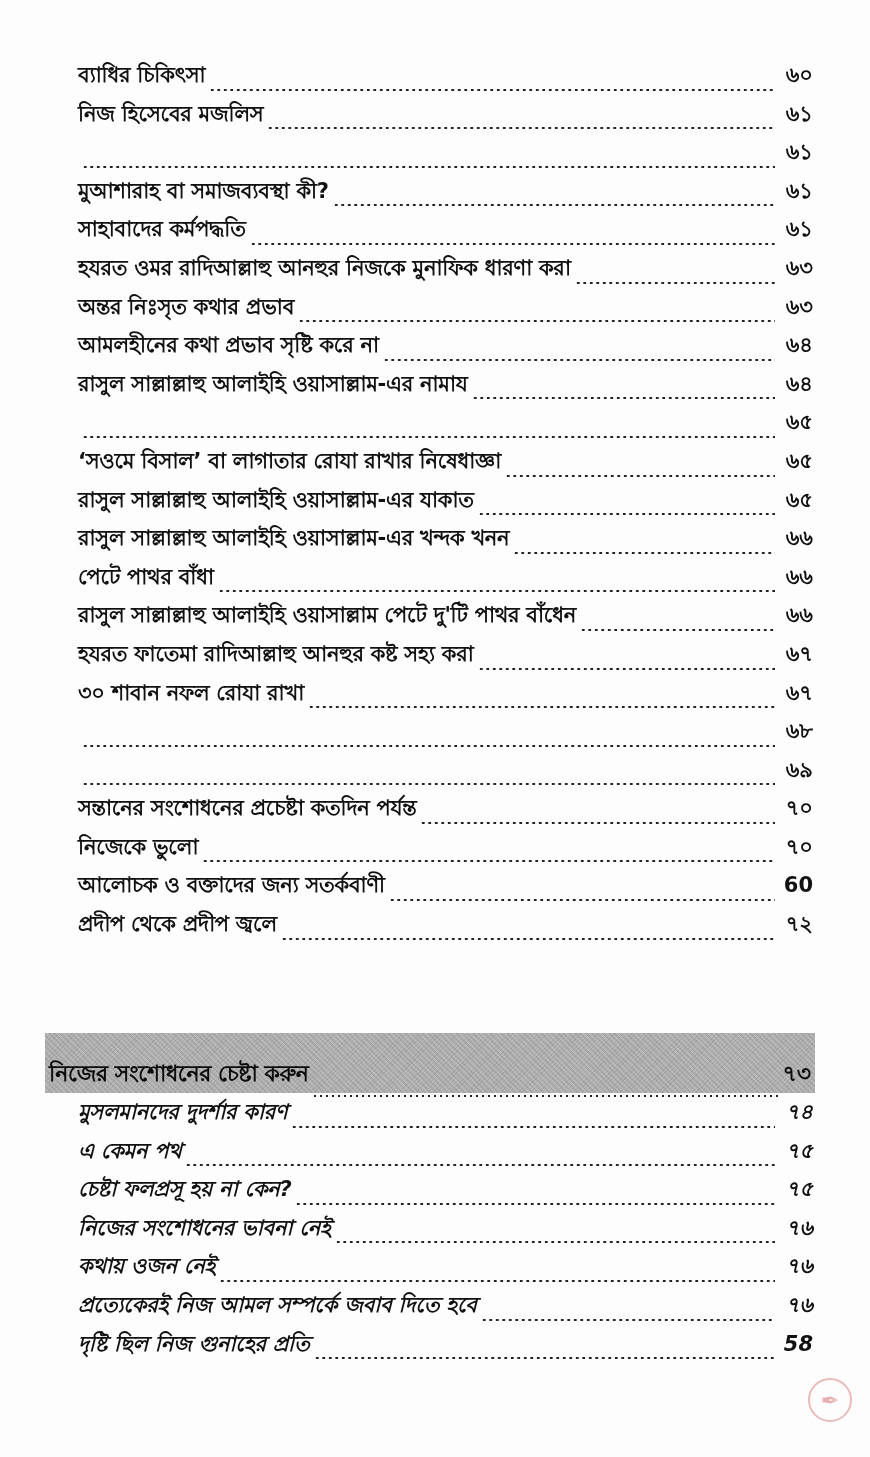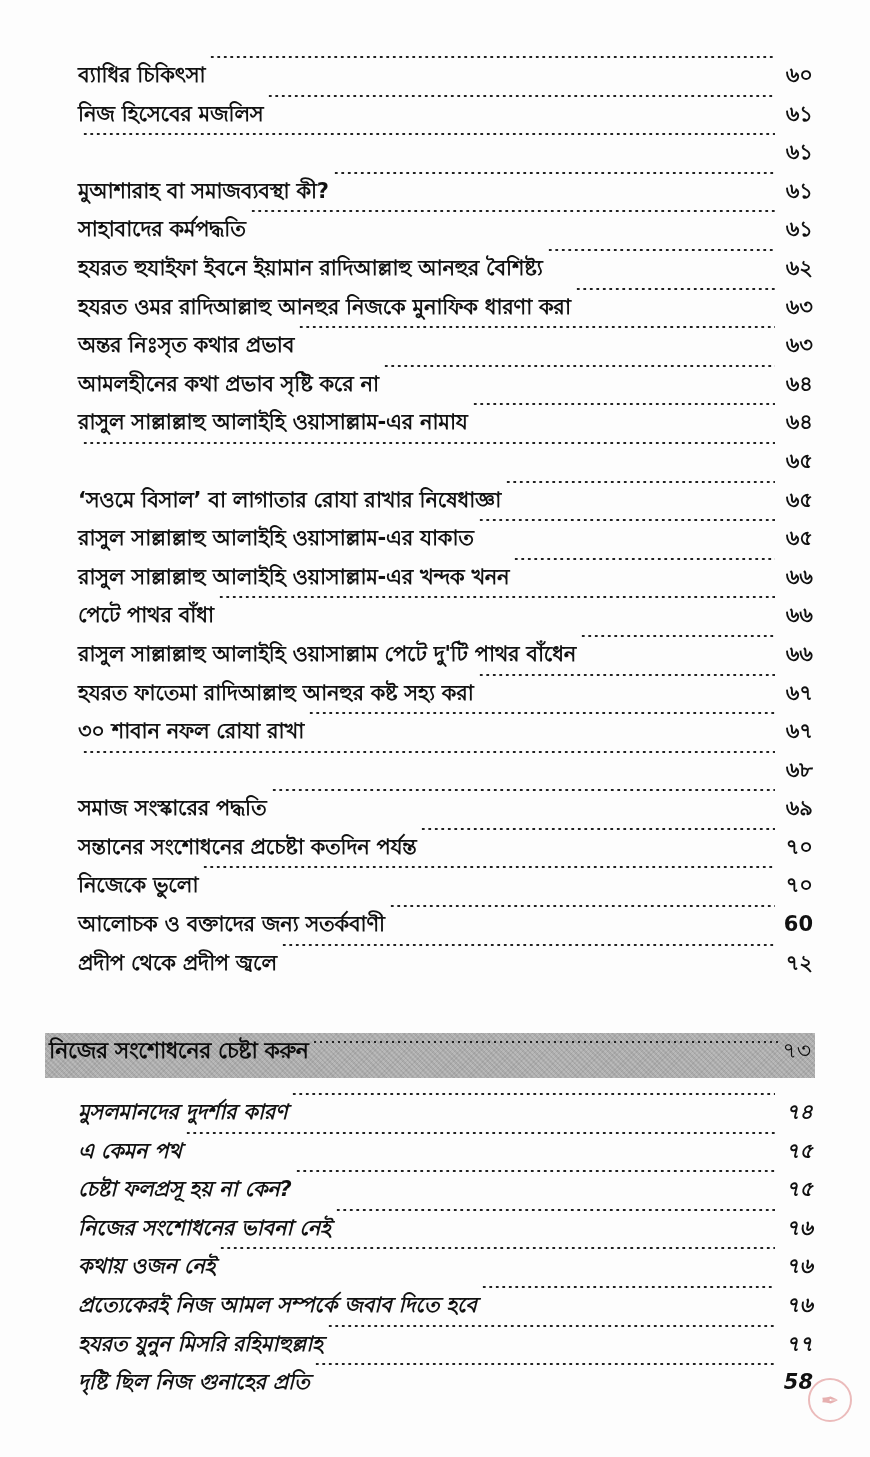--- a/index.html
+++ b/index.html
@@ -23,21 +23,21 @@
     }
     .toc {
       position: absolute;
       left: 78px;
       width: 735px;
     }
     .toc-a { top: 56px; }
     .toc-b { top: 1093px; font-style: italic; }
     .entry {
       display: flex;
-      align-items: flex-start;
+      align-items: flex-end;
       height: 38.6px;
       line-height: 38.6px;
       font-size: 21px;
       white-space: nowrap;
     }
     .entry .title {
       flex: 0 0 auto;
       font-weight: bold;
       letter-spacing: -0.3px;
     }
@@ -57,23 +57,23 @@
       flex: 0 0 auto;
       font-weight: bold;
       min-width: 34px;
       text-align: right;
     }
     .section-bar {
       position: absolute;
       left: 45px;
       top: 1033px;
       width: 770px;
-      height: 45px;
+      height: 60px;
       display: flex;
-      align-items: flex-start;
+      align-items: flex-end;
       background:
         repeating-linear-gradient(45deg, rgba(0,0,0,0.08) 0 2px, transparent 2px 4px),
         repeating-linear-gradient(-45deg, rgba(0,0,0,0.06) 0 1px, transparent 1px 3px),
         #b9b9b9;
       padding: 0 4px;
       box-sizing: border-box;
       font-size: 22px;
     }
     .section-bar .title {
       font-weight: bold;
@@ -85,21 +85,21 @@
       flex: 1 1 auto;
       height: 6px;
       margin: 0 4px;
       position: relative;
       top: 6px;
       background-image: radial-gradient(circle, #222 1.3px, transparent 1.5px);
       background-size: 6px 6px;
       background-repeat: repeat-x;
     }
     .section-bar .page-num {
-      font-weight: normal;
+      font-weight: bold;
       color: #0c0c0c;
     }
     .watermark {
       position: absolute;
       left: 808px;
       top: 1378px;
       width: 44px;
       height: 44px;
       border: 2px solid #e8b0b0;
       border-radius: 50%;
@@ -136,25 +136,20 @@
         <span class="title">মুআশারাহ বা সমাজব্যবস্থা কী?</span>
         <span class="leader"></span>
         <span class="page-num">৬১</span>
       </div>
     <div class="entry">
         <span class="title">সাহাবাদের কর্মপদ্ধতি</span>
         <span class="leader"></span>
         <span class="page-num">৬১</span>
       </div>
     <div class="entry">
-        <span class="title">হযরত হুযাইফা ইবনে ইয়ামান রাদিআল্লাহু আনহুর বৈশিষ্ট্য</span>
-        <span class="leader"></span>
-        <span class="page-num">৬২</span>
-      </div>
-    <div class="entry">
         <span class="title">হযরত ওমর রাদিআল্লাহু আনহুর নিজকে মুনাফিক ধারণা করা</span>
         <span class="leader"></span>
         <span class="page-num">৬৩</span>
       </div>
     <div class="entry">
         <span class="title">অন্তর নিঃসৃত কথার প্রভাব</span>
         <span class="leader"></span>
         <span class="page-num">৬৩</span>
       </div>
     <div class="entry">
@@ -204,21 +199,20 @@
     <div class="entry">
         <span class="title">৩০ শাবান নফল রোযা রাখা</span>
         <span class="leader"></span>
         <span class="page-num">৬৭</span>
       </div>
     <div class="entry">
         <span class="leader"></span>
         <span class="page-num">৬৮</span>
       </div>
     <div class="entry">
-        <span class="title">সমাজ সংস্কারের পদ্ধতি</span>
         <span class="leader"></span>
         <span class="page-num">৬৯</span>
       </div>
     <div class="entry">
         <span class="title">সন্তানের সংশোধনের প্রচেষ্টা কতদিন পর্যন্ত</span>
         <span class="leader"></span>
         <span class="page-num">৭০</span>
       </div>
     <div class="entry">
         <span class="title">নিজেকে ভুলো</span>
@@ -268,25 +262,20 @@
         <span class="title">কথায় ওজন নেই</span>
         <span class="leader"></span>
         <span class="page-num">৭৬</span>
       </div>
     <div class="entry">
         <span class="title">প্রত্যেকেরই নিজ আমল সম্পর্কে জবাব দিতে হবে</span>
         <span class="leader"></span>
         <span class="page-num">৭৬</span>
       </div>
     <div class="entry">
-        <span class="title">হযরত যুনুন মিসরি রহিমাহুল্লাহ</span>
-        <span class="leader"></span>
-        <span class="page-num">৭৭</span>
-      </div>
-    <div class="entry">
         <span class="title">দৃষ্টি ছিল নিজ গুনাহের প্রতি</span>
         <span class="leader"></span>
         <span class="page-num">58</span>
       </div>
   </div>
 
   <div class="watermark">
     <span>✒</span>
   </div>
 

